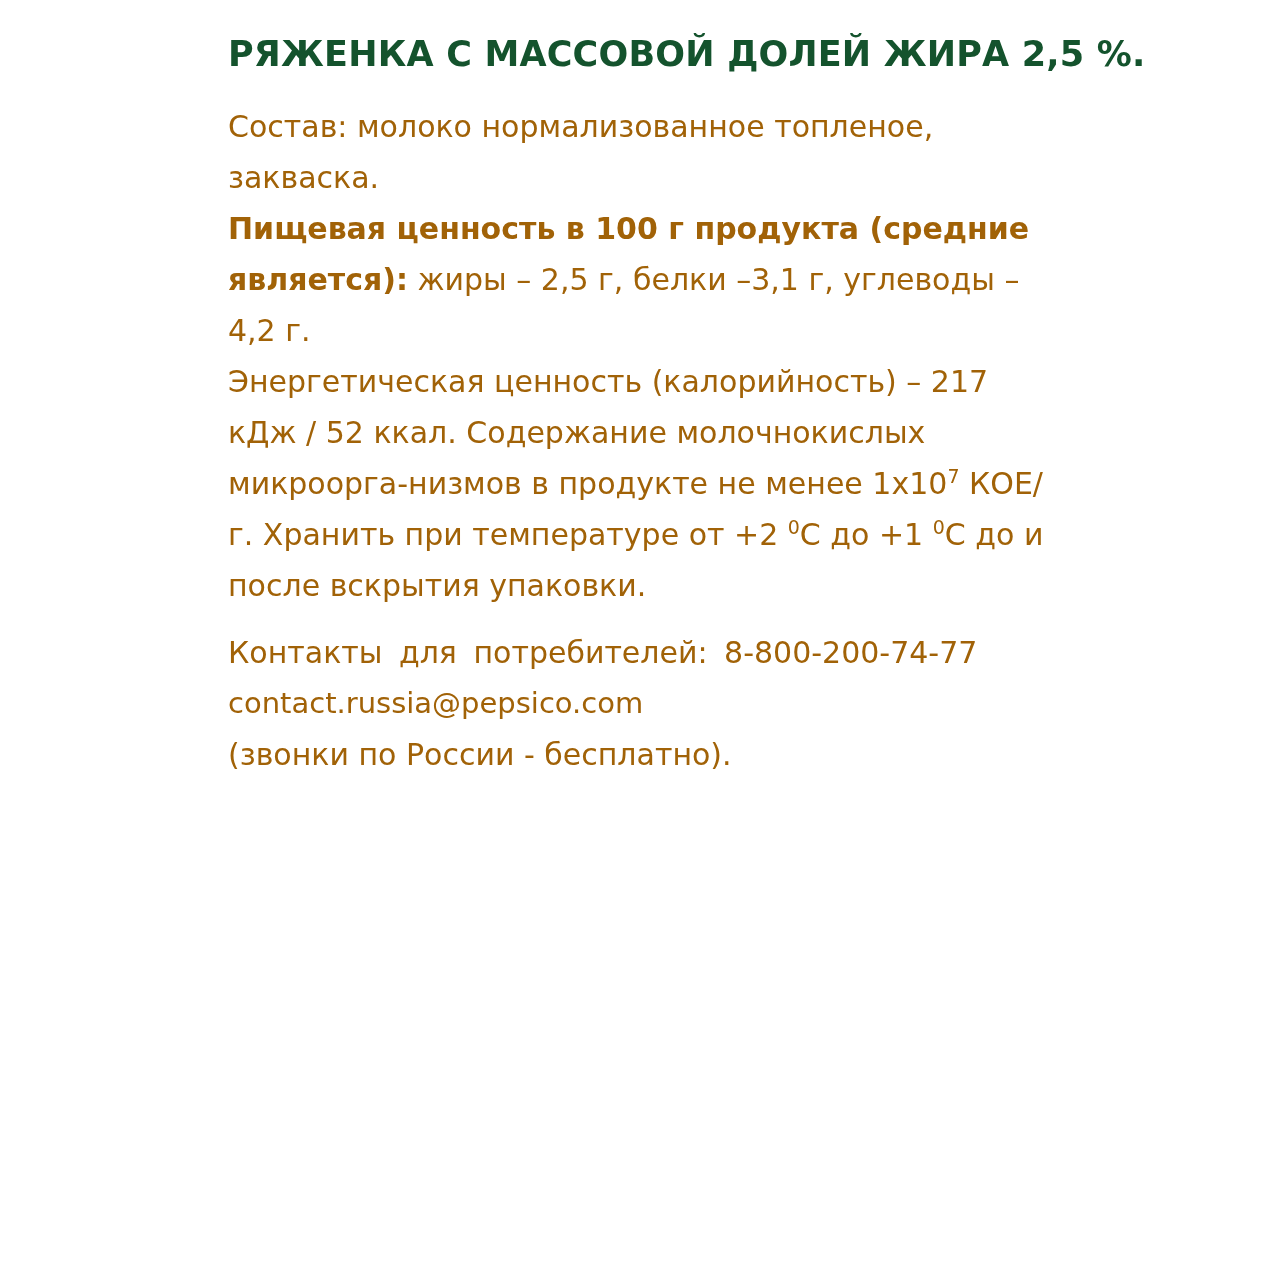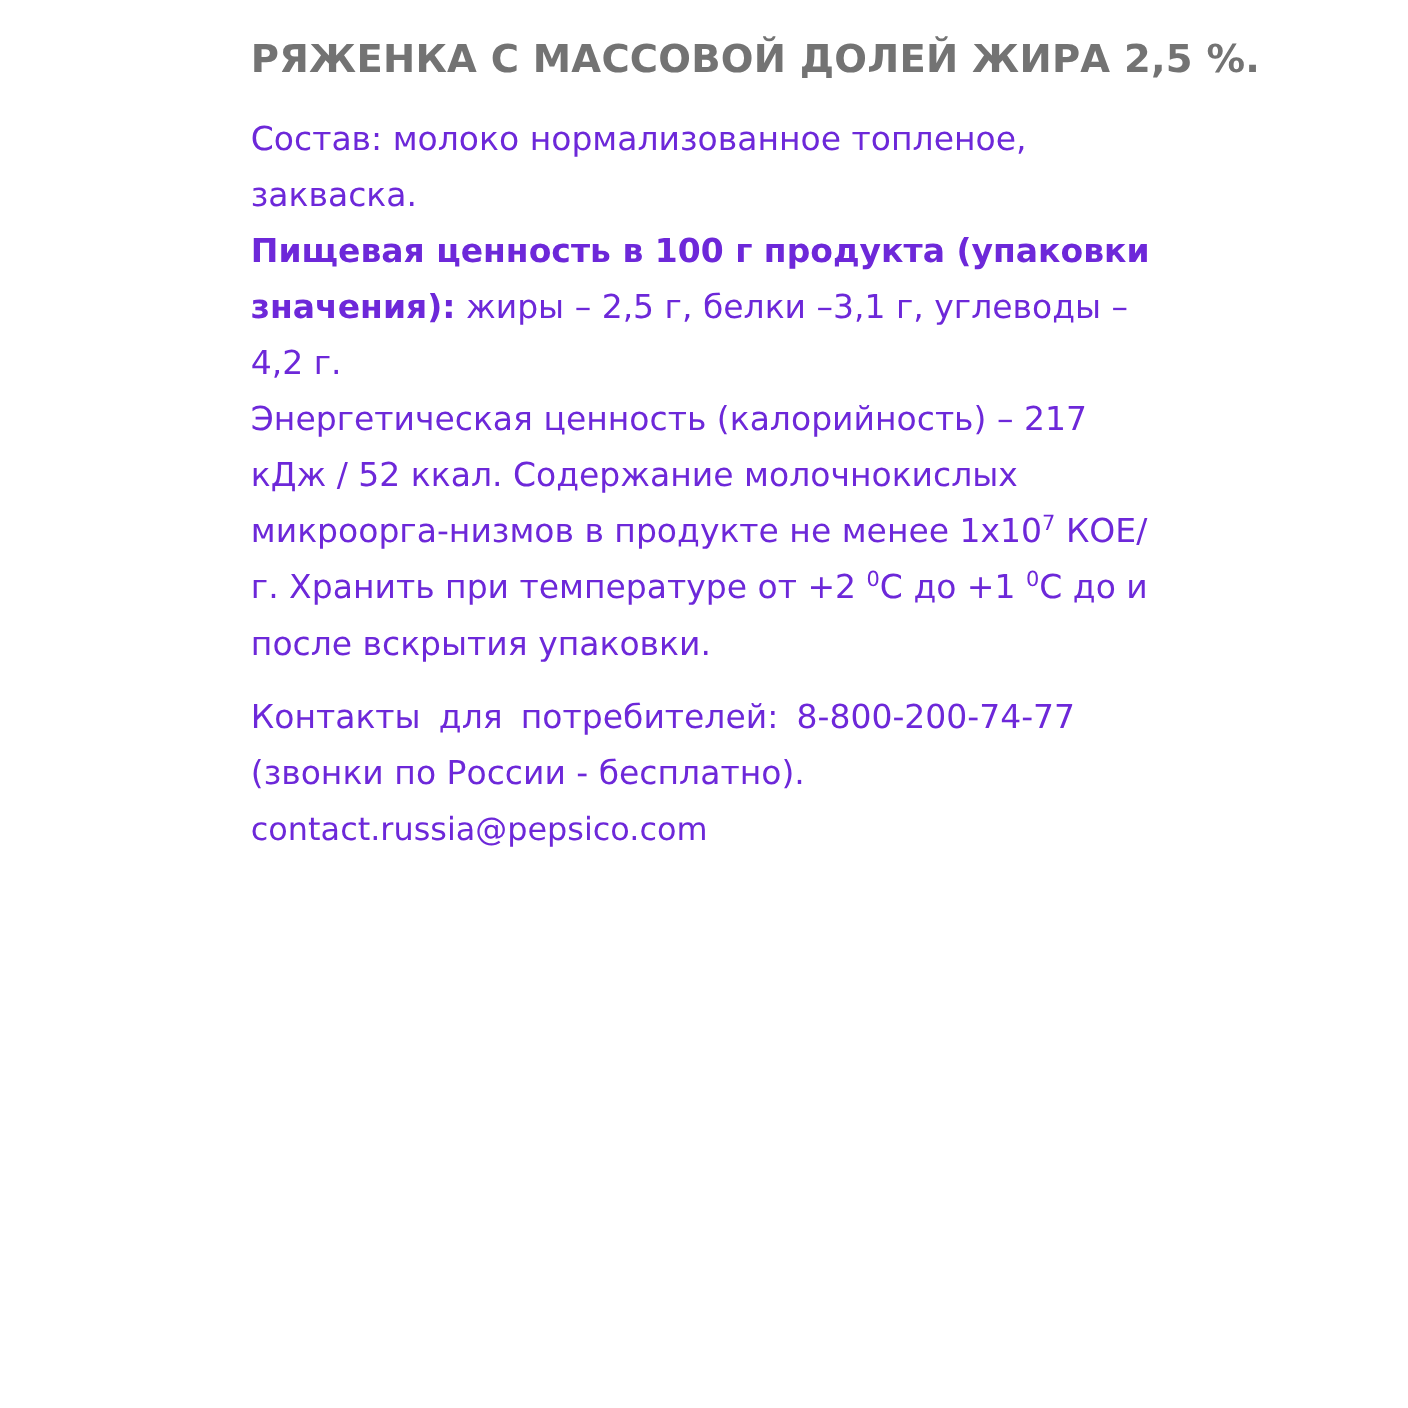--- a/index.html
+++ b/index.html
@@ -19,28 +19,28 @@
     width: 1280px;
     height: 1280px;
     box-sizing: border-box;
     padding: 34px 228px 0 228px;
   }
   .title {
     font-size: 35px;
     font-weight: bold;
     line-height: 1.18;
     letter-spacing: 0.2px;
-    color: #737373;
+    color: #14532d;
     margin: 0 0 26px 0;
     white-space: nowrap;
   }
   .body-text {
     font-size: 30px;
     line-height: 51px;
-    color: #6d28d9;
+    color: #a16207;
     font-weight: 400;
     text-align: left;
   }
   .para {
     margin: 0;
   }
   b.lbl {
     font-weight: bold;
   }
   sup.exp {
@@ -65,29 +65,29 @@
 <body>
 
 <div class="page">
 
   <h1 class="title">РЯЖЕНКА С МАССОВОЙ ДОЛЕЙ ЖИРА 2,5 %.</h1>
 
   <div class="body-text">
 
     <p class="para"><span>Состав: молоко нормализованное топленое, закваска.</span></p>
 
-    <p class="para"><b class="lbl">Пищевая ценность в 100 г продукта (упаковки значения):</b><span> жиры – 2,5 г, белки –3,1 г, углеводы – 4,2 г.</span></p>
+    <p class="para"><b class="lbl">Пищевая ценность в 100 г продукта (средние является):</b><span> жиры – 2,5 г, белки –3,1 г, углеводы – 4,2 г.</span></p>
 
     <p class="para"><span>Энергетическая ценность (калорийность) – 217 кДж / 52 ккал. Содержание молочнокислых микроорга-низмов в продукте не менее 1х10</span><sup class="exp">7</sup><span> КОЕ/г. Хранить при температуре от +2 </span><sup class="deg">0</sup><span>С до +1 </span><sup class="deg">0</sup><span>С до и после вскрытия упаковки.</span></p>
 
 
 
     <p class="para contacts-line"><span>Контакты для потребителей: 8-800-200-74-77</span></p>
 
+    <p class="para email"><span>contact.russia@pepsico.com</span></p>
+
     <p class="para"><span>(звонки по России - бесплатно).</span></p>
-
-    <p class="para email"><span>contact.russia@pepsico.com</span></p>
 
 
     <p class="para"></p>
 
   </div>
 </div>
 
 </body></html>

